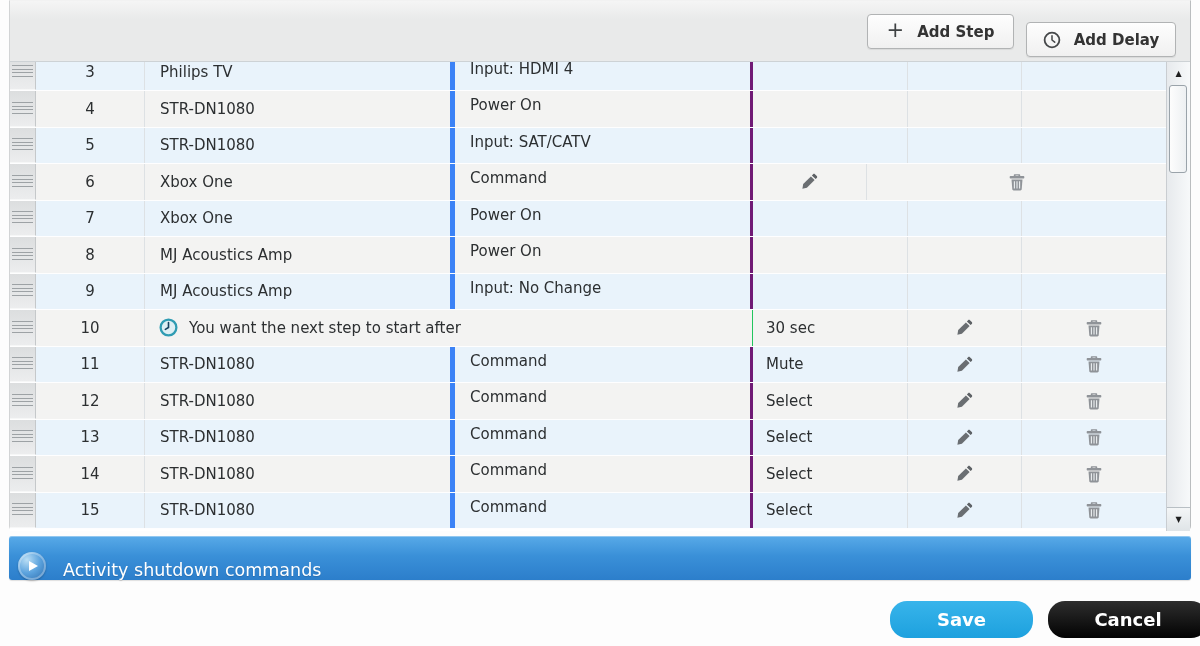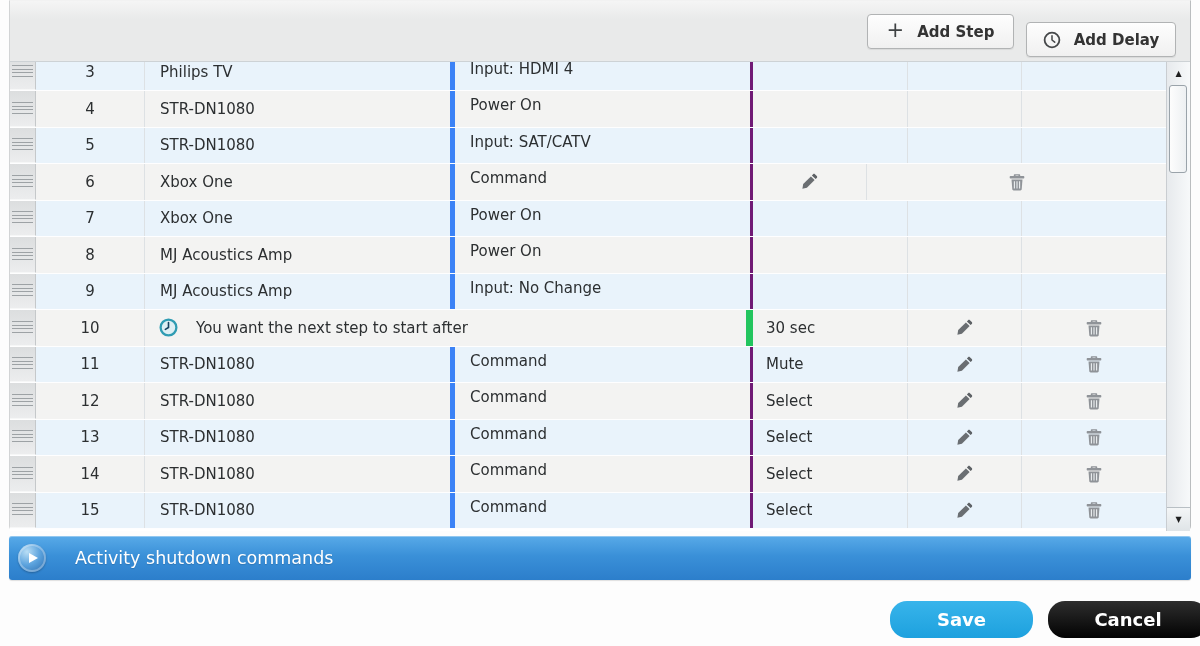--- a/index.html
+++ b/index.html
@@ -64,21 +64,21 @@
     border-right:1px solid #c5c8ca; border-bottom:1px solid #f6f7f7;
     cursor:grab;
   }
   .grip {
     width:21px; height:13px;
     background:repeating-linear-gradient(to bottom,#9da2a5 0,#9da2a5 1px,rgba(0,0,0,0) 1px,rgba(0,0,0,0) 3.6px);
   }
   .c-num     { width:109px; justify-content:center; border-right:1px solid #dde1e4; }
   .c-device  { width:310px; padding-left:15px; border-right:5px solid #3b82f6; }
   .c-command { width:298px; padding:5px 12px 0 15px; align-items:flex-start; border-right:3px solid #701a75; }
-  .c-wide    { width:608px; padding-left:14px; gap:18px; border-right:7px solid #22c55e; }
+  .c-wide    { width:608px; padding-left:14px; gap:11px; border-right:1px solid #22c55e; }
   .c-value   { width:155px; padding-left:13px; border-right:1px solid #dde1e4; }
   .c-edit    { width:114px; justify-content:center; border-right:1px solid #dde1e4; }
   .c-del     { flex:1; justify-content:center; }
   .iconbtn   { display:inline-flex; cursor:pointer; }
   .delay-clock { display:inline-flex; }
 
   
   .scrollbar {
     position:absolute; left:1156px; top:0; width:24px; height:469px;
     background:linear-gradient(to right,#e7eaed,#f7f9fa);
@@ -101,21 +101,21 @@
     display:flex; align-items:center; justify-content:center;
     font-size:8px; color:#1f1f1f; cursor:pointer;
   }
 
   
   .bluebar {
     position:absolute; left:9px; top:536px; width:1182px; height:44px;
     border-radius:3px; box-sizing:border-box;
     background:linear-gradient(#58aae8,#3a90d8 45%,#2c7ecb);
     box-shadow:inset 0 1px 0 rgba(255,255,255,.35), 0 1px 1px rgba(0,0,0,.12);
-    display:flex; align-items:center; gap:29px; padding-left:9px; cursor:pointer;
+    display:flex; align-items:flex-end; gap:17px; padding-left:9px; cursor:pointer;
   }
   .playbtn {
     width:28px; height:28px; border-radius:50%; flex:0 0 auto;
     background:radial-gradient(circle at 32% 28%, #b9def5, #5ba2dd 48%, #2a69aa);
     box-shadow:inset 0 0 0 2px rgba(255,255,255,.3), 0 1px 2px rgba(0,0,0,.25);
     display:flex; align-items:center; justify-content:center;
   }
   .tri {
     width:0; height:0; border-left:9px solid #fff;
     border-top:5.5px solid transparent; border-bottom:5.5px solid transparent;

